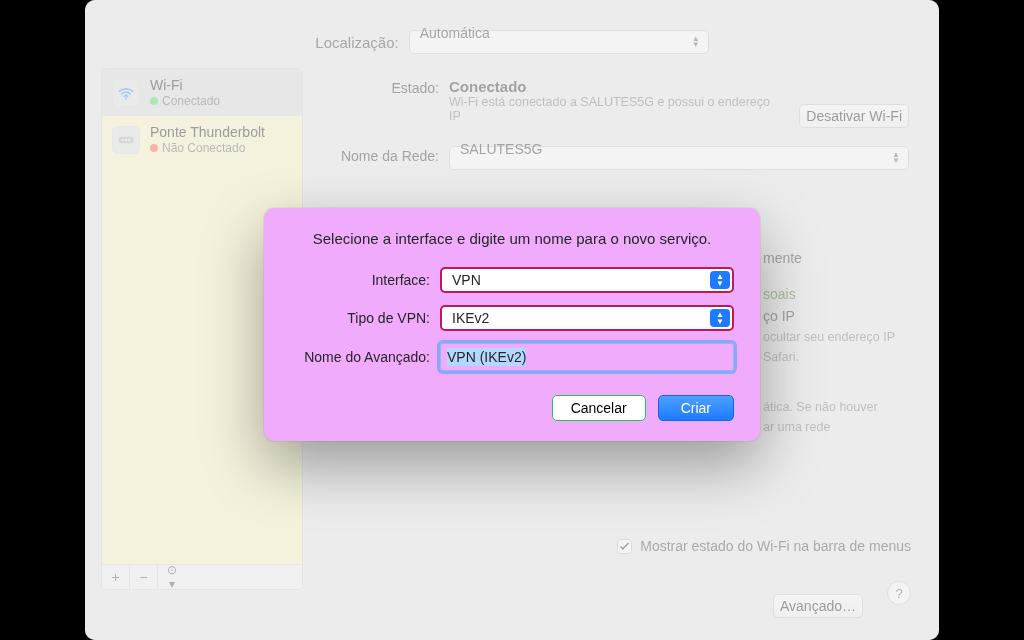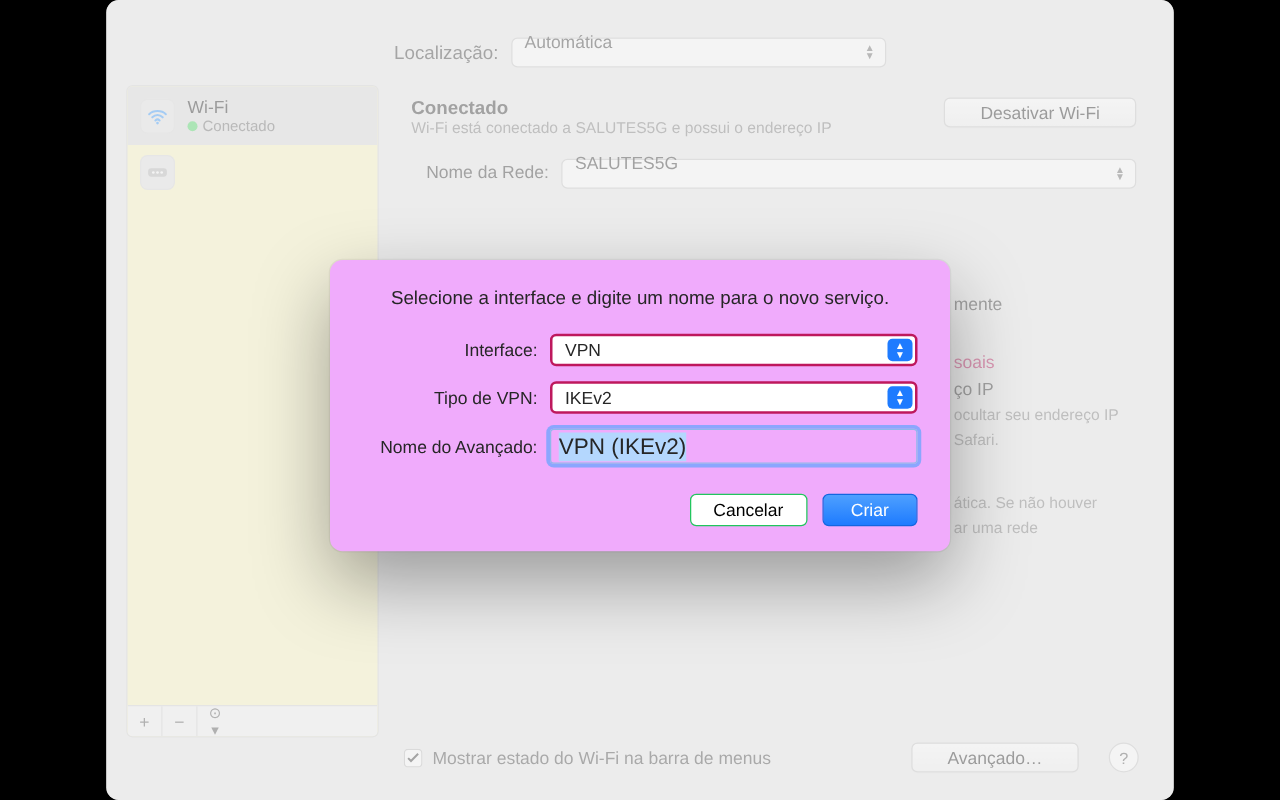--- a/index.html
+++ b/index.html
@@ -64,31 +64,32 @@
   .main {
     flex:1; display:flex; flex-direction:column; gap:10px; padding:10px 10px 0 12px;
     font-size:14px; color:#323232;
   }
   .kv { display:flex; gap:10px; }
   .kv .k { width:110px; text-align:right; color:#323232; padding-top:2px; }
   .kv .v { flex:1; }
   .main .desc { font-size:12.5px; color:#7a7a7a; max-width:380px; }
   .btn {
     background:linear-gradient(#ffffff,#f3f3f3); border:1px solid #c7c7c7;
-    border-radius:5px; padding:3px 28px; font-size:14px; color:#222;
+    border-radius:5px; padding:3px 6px; font-size:14px; color:#222;
     box-shadow:0 1px 0 rgba(0,0,0,.02);
+    margin-top:26px;
   }
   .help-btn {
     width:22px; height:22px; border-radius:50%; border:1px solid #c7c7c7;
     background:#fff; display:flex; align-items:center; justify-content:center;
     font-size:13px; color:#555;
   }
   .bottom-bar {
     position:absolute; left:238px; right:28px; bottom:22px;
-    display:flex; align-items:center; justify-content:space-between; gap:14px;
+    display:flex; align-items:flex-end; justify-content:space-between; gap:14px;flex-direction:column;
   }
   .checkbox-row { display:flex; align-items:center; gap:8px; font-size:14px; color:#444; }
   .checkbox-row .chk {
     width:15px; height:15px; display:flex; align-items:center; justify-content:center;
     color:#444;
   }
   .net-select { min-width:360px; }
   .block { margin-bottom:8px; }
   
   .dim {
@@ -112,21 +113,21 @@
     font-size:14px; box-sizing:border-box;
   }
   .mac-select .stepper {
     position:absolute; right:2px; top:2px; bottom:2px; width:20px;
     background:#1e7bff; border-radius:4px; color:#fff;
     display:flex; flex-direction:column; align-items:center; justify-content:center;
     line-height:7px; font-size:8px;
   }
   .text-input {
     width:100%; height:28px; box-sizing:border-box; border:1px solid #bdbdbd;
-    border-radius:3px; padding:0 6px; font-size:18px; outline:none;
+    border-radius:3px; padding:0 6px; font-size:14px; outline:none;
   }
   .text-input.focused {
     box-shadow:0 0 0 3px rgba(96,164,255,.7);
     border-color:#8fb8ec;
   }
   .text-input .seltext {
     background:#b4d7fe; padding:1px 0;
   }
   .sheet-buttons {
     display:flex; justify-content:flex-end; gap:12px; margin-top:24px;
@@ -175,54 +176,62 @@
         </div>
         <div class="sidebar-item">
           <div class="svc-icon">
             <svg width="20" height="20" viewBox="0 0 24 24">
                 <rect x="3" y="8" width="18" height="8" rx="3" fill="#b8b8b8"></rect>
                 <circle cx="8" cy="12" r="1.3" fill="#fff"></circle>
                 <circle cx="12" cy="12" r="1.3" fill="#fff"></circle>
                 <circle cx="16" cy="12" r="1.3" fill="#fff"></circle>
               </svg>
           </div>
+          <div class="svc-text">
+            <div class="name">Ponte Thunderbolt</div>
+            <div class="status">
+                <span class="dot red"></span>
+                <span>Não Conectado</span>
+              </div>
+          </div>
         </div>
         <div class="sidebar-footer">
           <button>+</button>
           <button>−</button>
           <button>
               <span style="font-size:12px">⊙ ▾</span>
             </button>
         </div>
       </div>
 
       <div class="main">
         <div class="kv block">
+          <div class="k">Estado:</div>
           <div class="v" style="display:flex;align-items:flex-start;gap:20px">
             <div style="flex:1">
               <div style="font-weight:600;font-size:15px">Conectado</div>
               <div class="desc">Wi-Fi está conectado a SALUTES5G e possui o endereço IP</div>
             </div>
             <button class="btn">Desativar Wi-Fi</button>
           </div>
         </div>
 
         <div class="kv block">
           <div class="k">Nome da Rede:</div>
           <div class="v">
             <div class="select net-select">
               <span>SALUTES5G</span>
               <span class="chev">▲<br>▼</span>
             </div>
           </div>
         </div>
 
-        <div style="position:absolute; right:44px; top:235px; text-align:left; display:flex; flex-direction:column; gap:6px;">
+        <div style="position:absolute; right:44px; top:250px; text-align:left; display:flex; flex-direction:column; gap:6px;">
           <span class="partial" style="font-size:14px;color:#333">mente</span>
-          <span class="partial" style="font-size:14px;color:#be185d;margin-top:24px">soais</span>
+          <span class="partial" style="font-size:14px;color:#4d7c0f;margin-top:14px">soais</span>
           <span class="partial" style="font-size:14px;color:#333">ço IP</span>
           <span class="partial">ocultar seu endereço IP</span>
           <span class="partial">Safari.</span>
           <span class="partial" style="margin-top:30px">ática. Se não houver</span>
           <span class="partial">ar uma rede</span>
         </div>
       </div>
     </div>
 
     <div class="bottom-bar">

